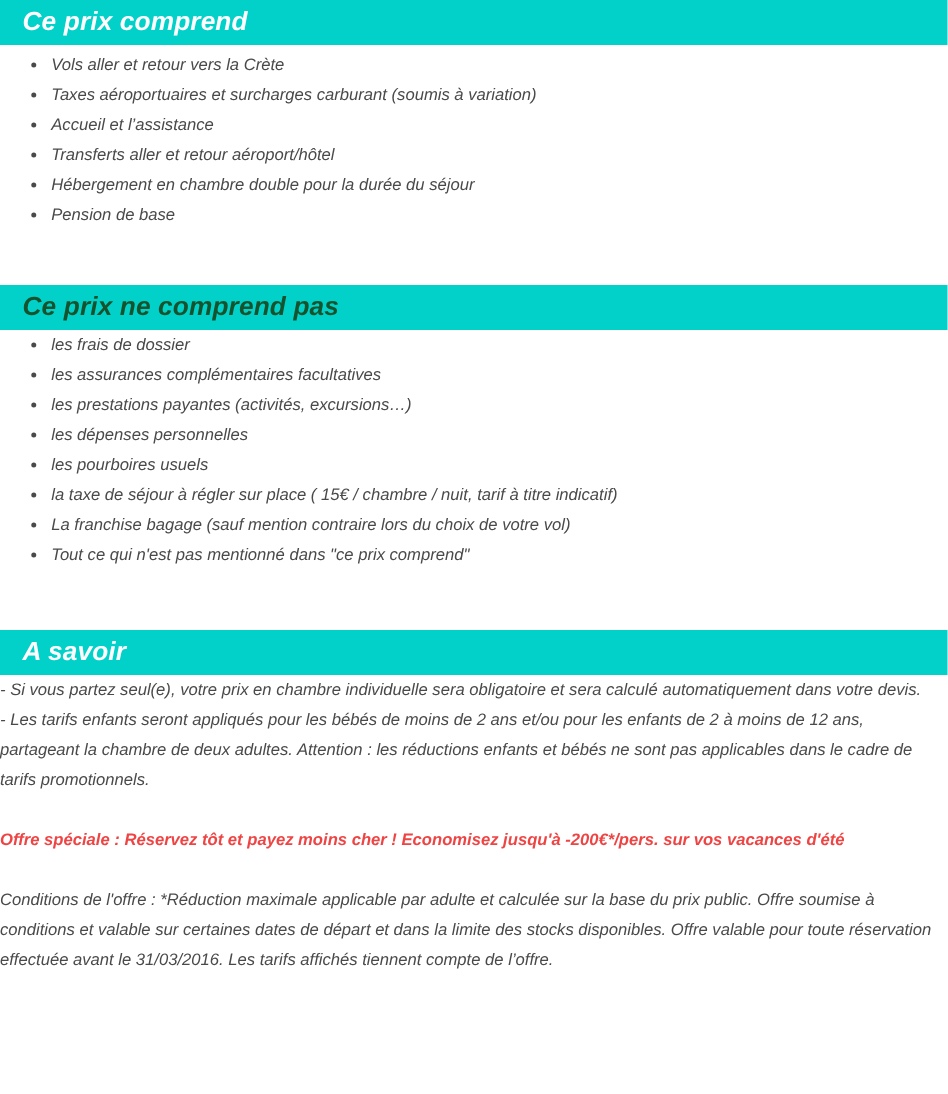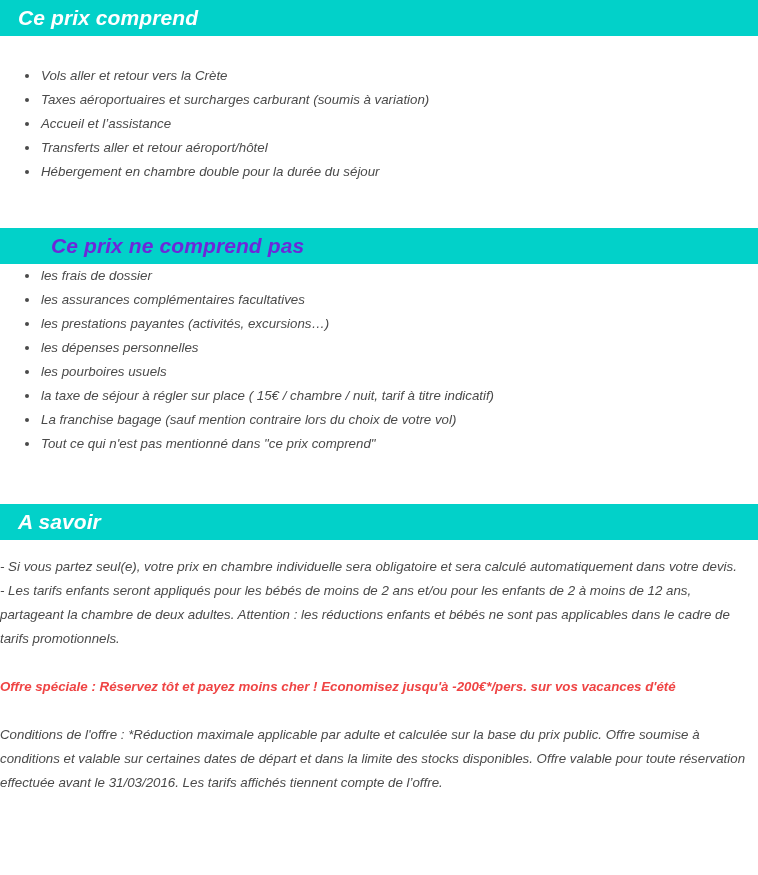--- a/index.html
+++ b/index.html
@@ -77,49 +77,50 @@
     margin: 0;
     padding: 0 8px 0 0;
     text-align: left;
   }
   .para.bold {
     font-weight: bold;
     color: #ef4444;
   }
 
   
-  .sec1-list { padding-top: 28px; }
+  .sec1-list { padding-top: 4px; }
   .gap-after-sec1 { height: 44px; }
   .sec2-list { }
   .gap-after-sec2 { height: 48px; }
-  .sec3-body { padding-top: 15px; }
+  .sec3-body { padding-top: 0; }
   .gap-offer { height: 24px; }
   .gap-conditions { height: 24px; }
 </style>
 </head>
 <body style="background: rgb(255, 255, 255);">
 
 <div class="page">
 
   <div class="band" style="background: rgb(2, 209, 201);">
     <div class="band-title" style="color: rgb(255, 255, 255);">Ce prix comprend</div>
   </div>
 
   <ul class="bullets sec1-list">
     <li>Vols aller et retour vers la Crète</li>
     <li>Taxes aéroportuaires et surcharges carburant (soumis à variation)</li>
     <li>Accueil et l’assistance</li>
     <li>Transferts aller et retour aéroport/hôtel</li>
     <li>Hébergement en chambre double pour la durée du séjour</li>
+    <li>Pension de base</li>
   </ul>
 
   <div class="gap-after-sec1"></div>
 
   <div class="band" style="background: rgb(2, 209, 201);">
-    <div class="band-title" style="color: #6d28d9; margin-left: 33px;">Ce prix ne comprend pas</div>
+    <div class="band-title" style="color: #14532d;">Ce prix ne comprend pas</div>
   </div>
 
   <ul class="bullets sec2-list">
     <li>les frais de dossier</li>
     <li>les assurances complémentaires facultatives</li>
     <li>les prestations payantes (activités, excursions…)</li>
     <li>les dépenses personnelles</li>
     <li>les pourboires usuels</li>
     <li>la taxe de séjour à régler sur place ( 15€ / chambre / nuit, tarif à titre indicatif)</li>
     <li>La franchise bagage (sauf mention contraire lors du choix de votre vol)</li>

